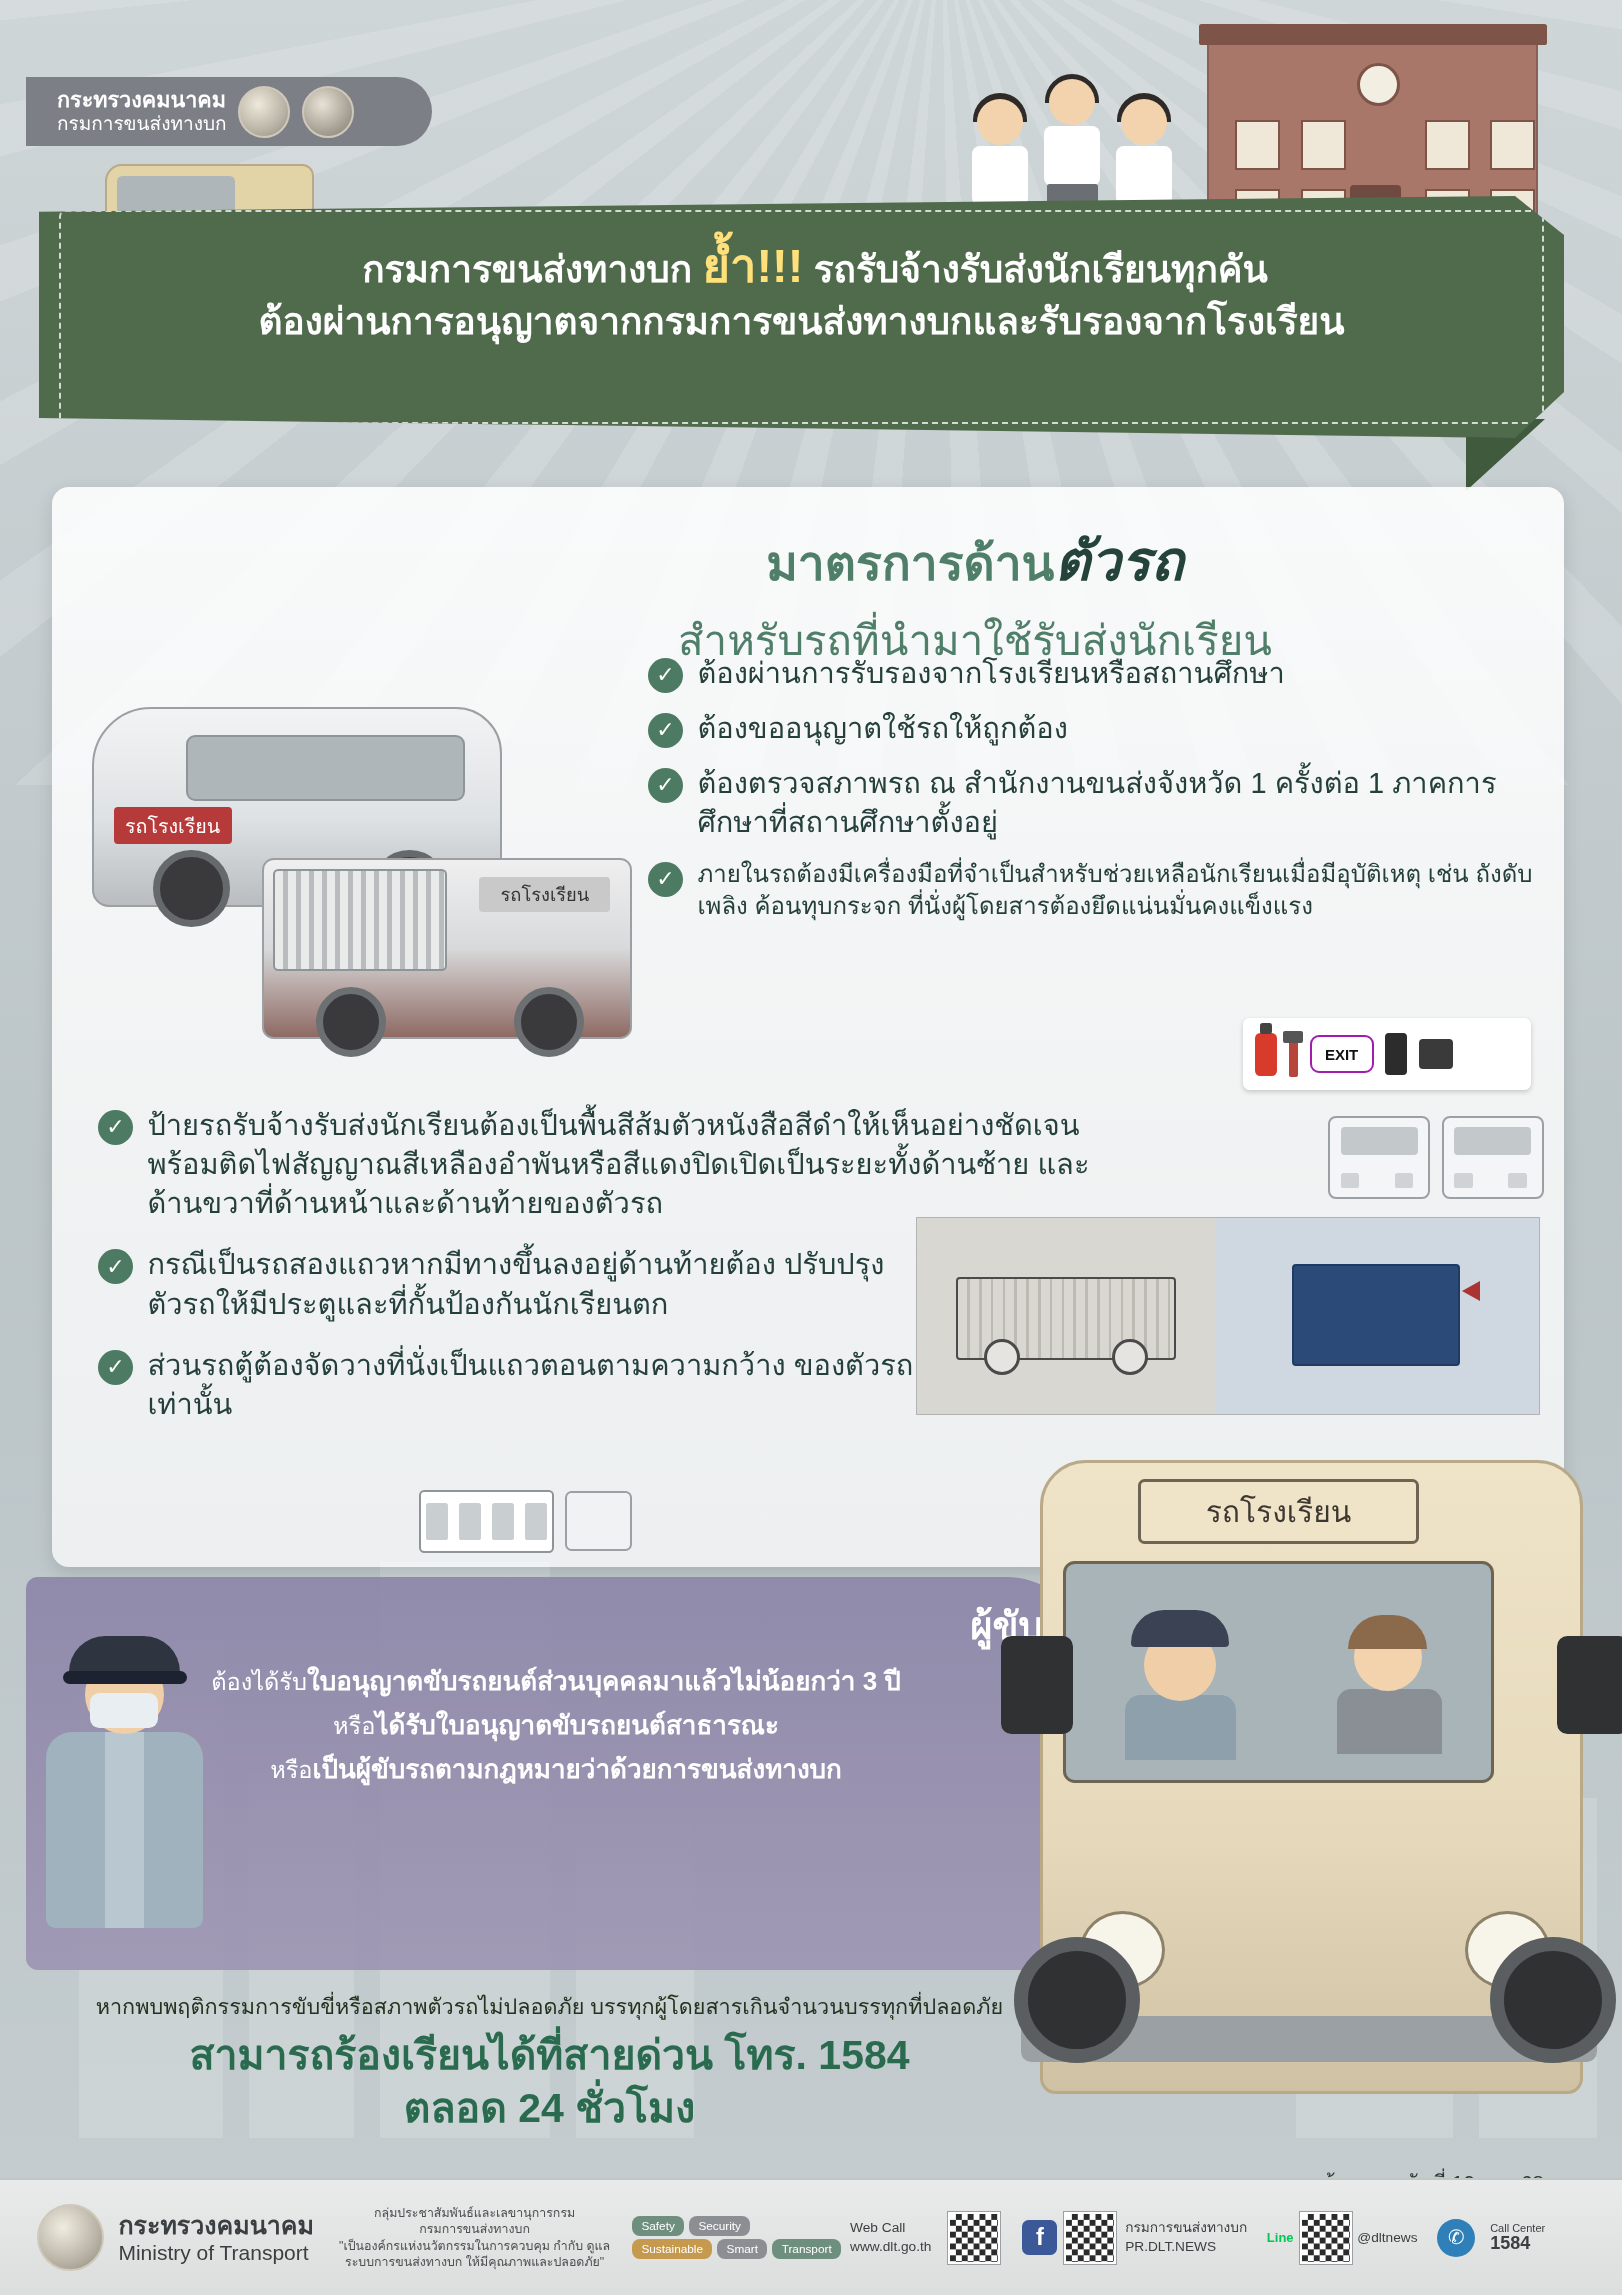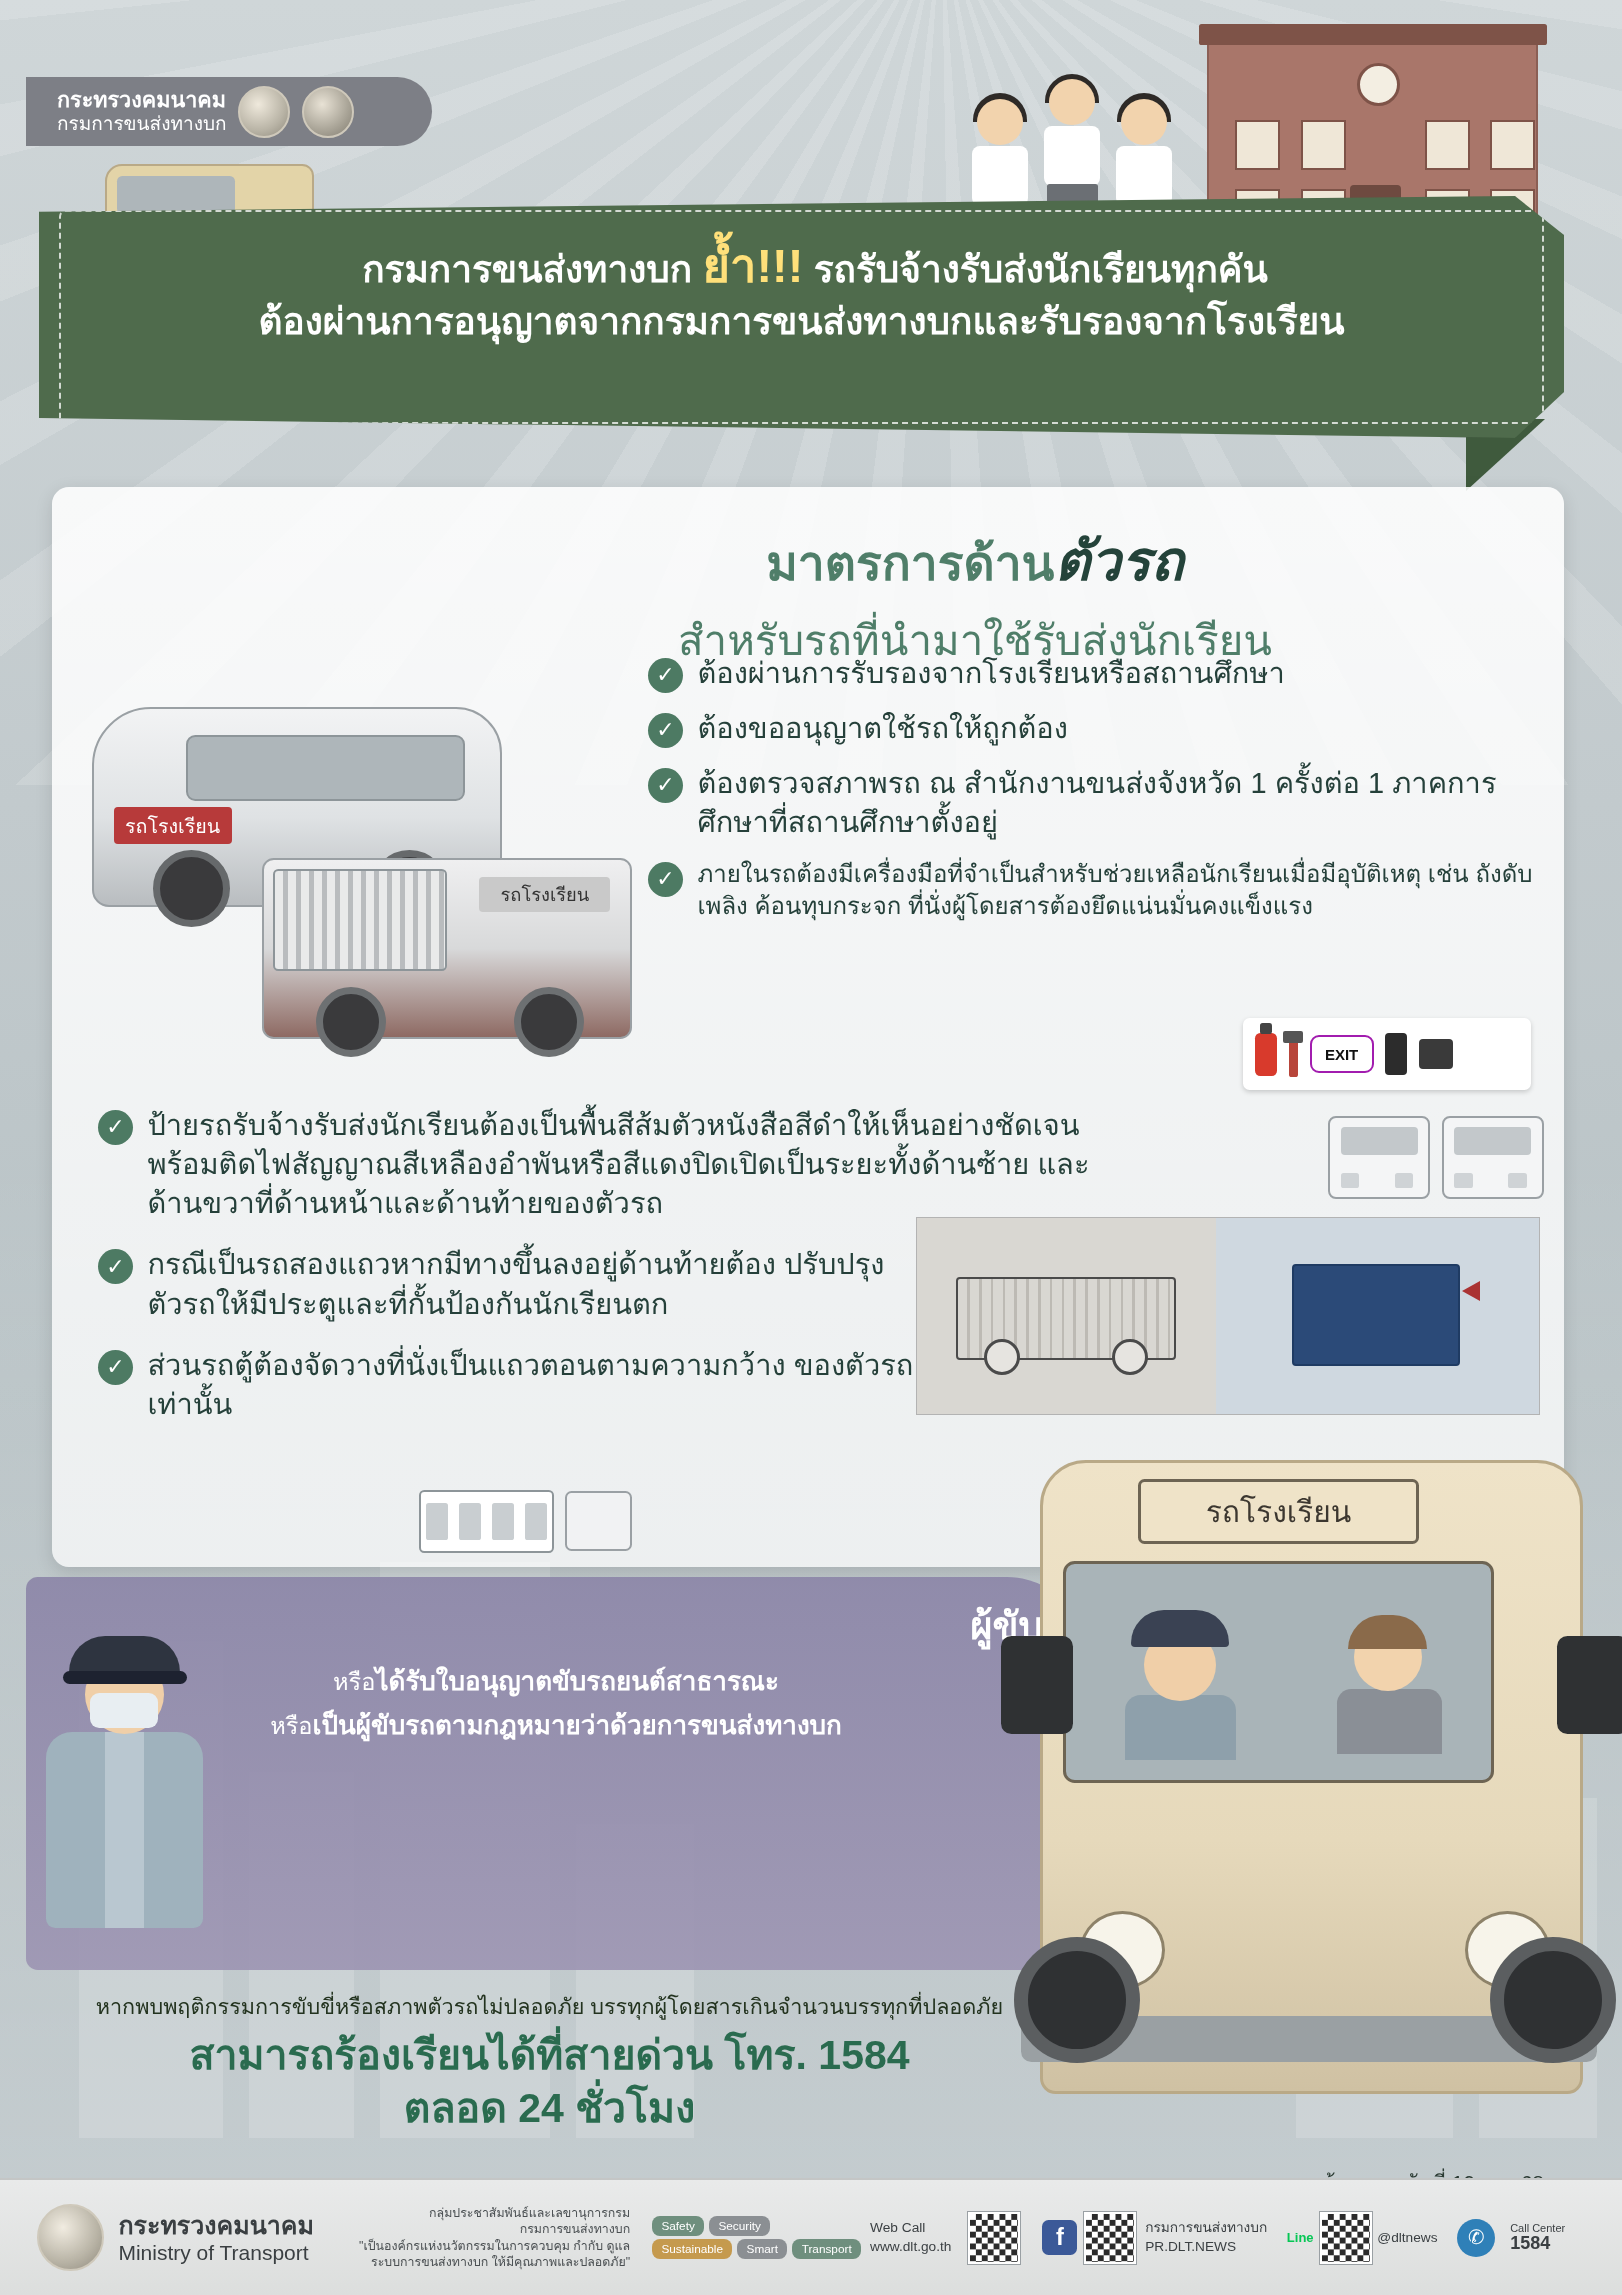--- a/index.html
+++ b/index.html
@@ -202,21 +202,21 @@
     position:absolute;left:0;bottom:0;width:1623px;height:115px;
     background:linear-gradient(180deg,#e9eaea,#dcdedd);
     border-top:2px solid #c4c6c6;
     display:flex;align-items:center;
   }
   .f-seal{width:63px;height:63px;border-radius:50%;margin-left:37px;
     background:radial-gradient(circle at 38% 34%,#f1ece1,#b9b4a6 60%,#8e897c);border:2px solid #cfc9bb;}
   .f-min{margin-left:14.4px;color:#3a3f42;line-height:1.2;}
   .f-min .a{font-size:25px;font-weight:bold;}
   .f-min .b{font-size:21px;}
-  .f-mid{margin-left:45px;color:#4a4f52;font-size:12.4px;line-height:1.3;text-align:right;}
+  .f-mid{margin-left:25px;color:#4a4f52;font-size:12.4px;line-height:1.3;text-align:center;}
   .pills{display:flex;flex-direction:column;gap:3.9px;margin-left:22px;}
   .pillrow{display:flex;gap:5.2px;}
   .pill{font-size:11.8px;color:#fff;background:#6f8f7e;border-radius:7.9px;padding:2.6px 9.2px;}
   .pill.g{background:#8b8f93;}
   .pill.o{background:#c59a4e;}
   .qr{width:48px;height:48px;background:
      repeating-conic-gradient(#2b2b2b 0% 25%, #fff 0% 50%) 0 0/11.8px 11.8px;
      border:2.6px solid #fff;outline:1.3px solid #9aa0a4;margin-left:17px;}
   .f-web{margin-left:9.2px;color:#3a3f42;font-size:13.7px;line-height:1.35;}
   .fb{width:35px;height:35px;border-radius:6.5px;background:#3b5998;color:#fff;font-size:23.6px;font-weight:bold;display:flex;align-items:center;justify-content:center;margin-left:22px;}
@@ -412,20 +412,21 @@
       <i></i>
       <i></i>
       <i></i>
       <i></i>
     </div>
   <div class="seatcar"></div>
 </div>
 
 <div class="panel">
   <div class="title">ผู้ขับรถ</div>
+  <div class="line"><span>ต้องได้รับ</span><b>ใบอนุญาตขับรถยนต์ส่วนบุคคลมาแล้วไม่น้อยกว่า 3 ปี</b></div>
   <div class="line"><span>หรือ</span><b>ได้รับใบอนุญาตขับรถยนต์สาธารณะ</b></div>
   <div class="line"><span>หรือ</span><b>เป็นผู้ขับรถตามกฎหมายว่าด้วยการขนส่งทางบก</b></div>
 </div>
 <div class="officer">
   <div class="off-body"></div>
   <div class="off-head"></div>
   <div class="off-mask"></div>
   <div class="off-cap"></div>
 </div>
 

